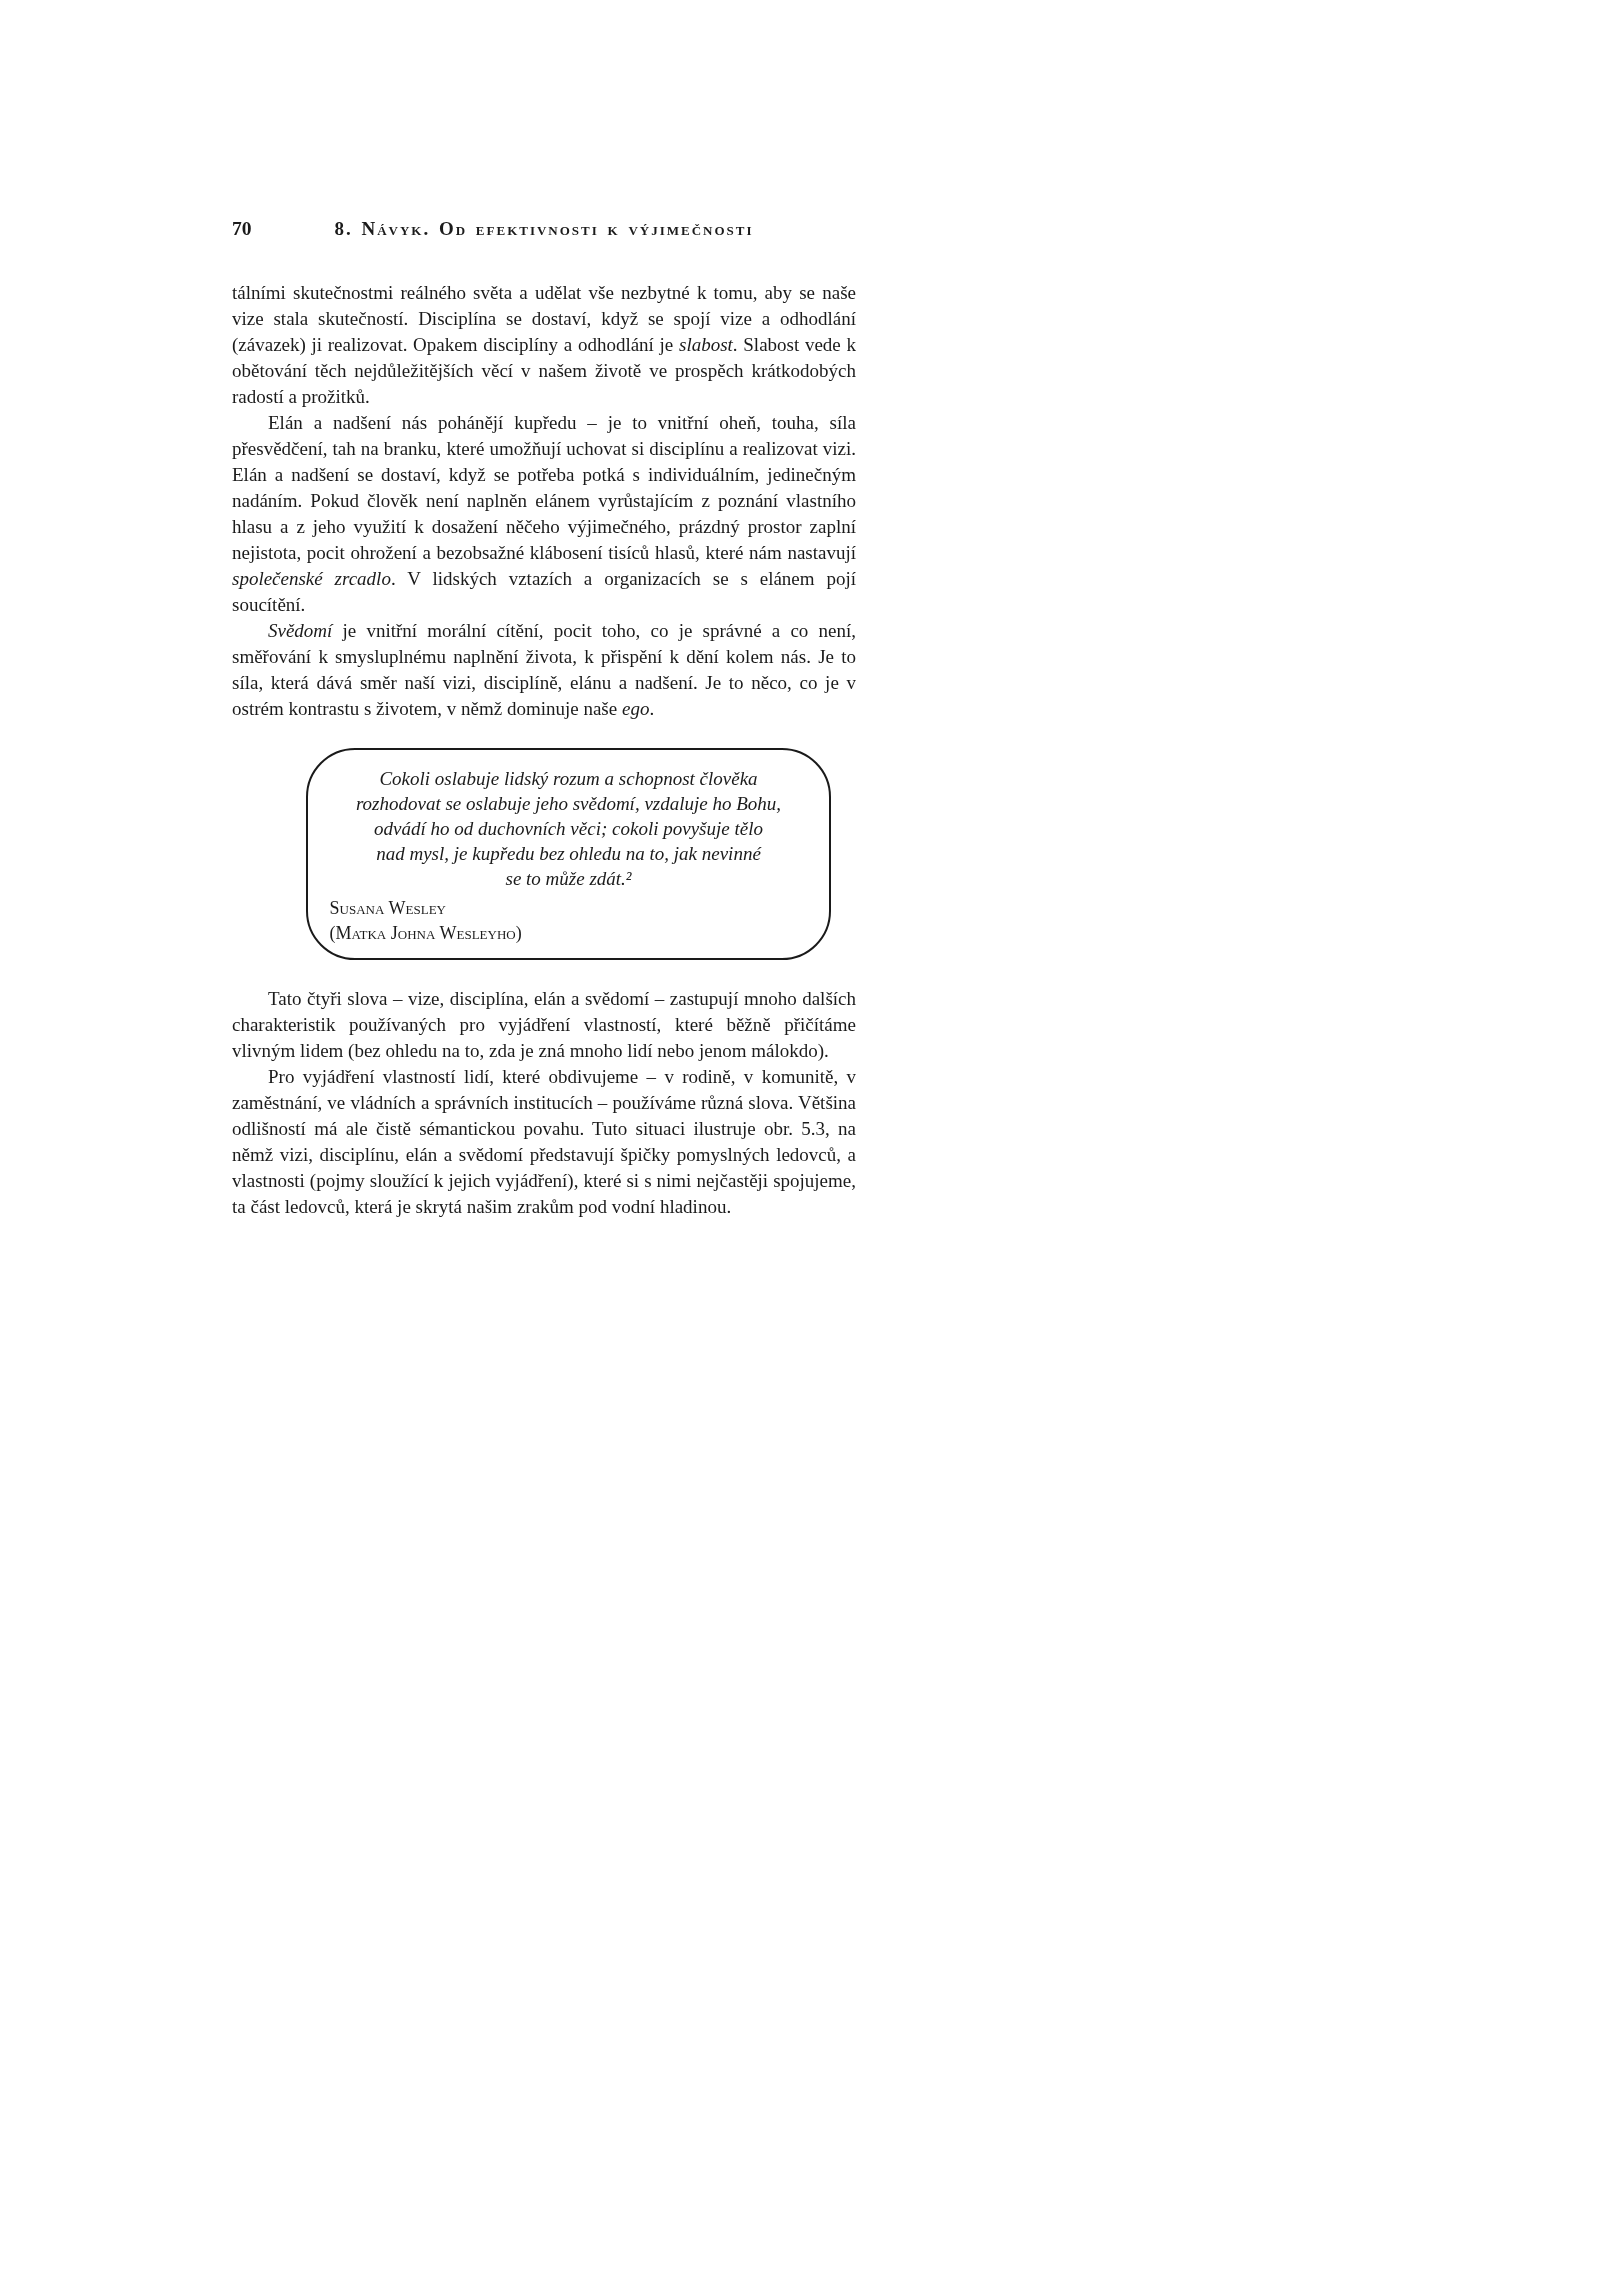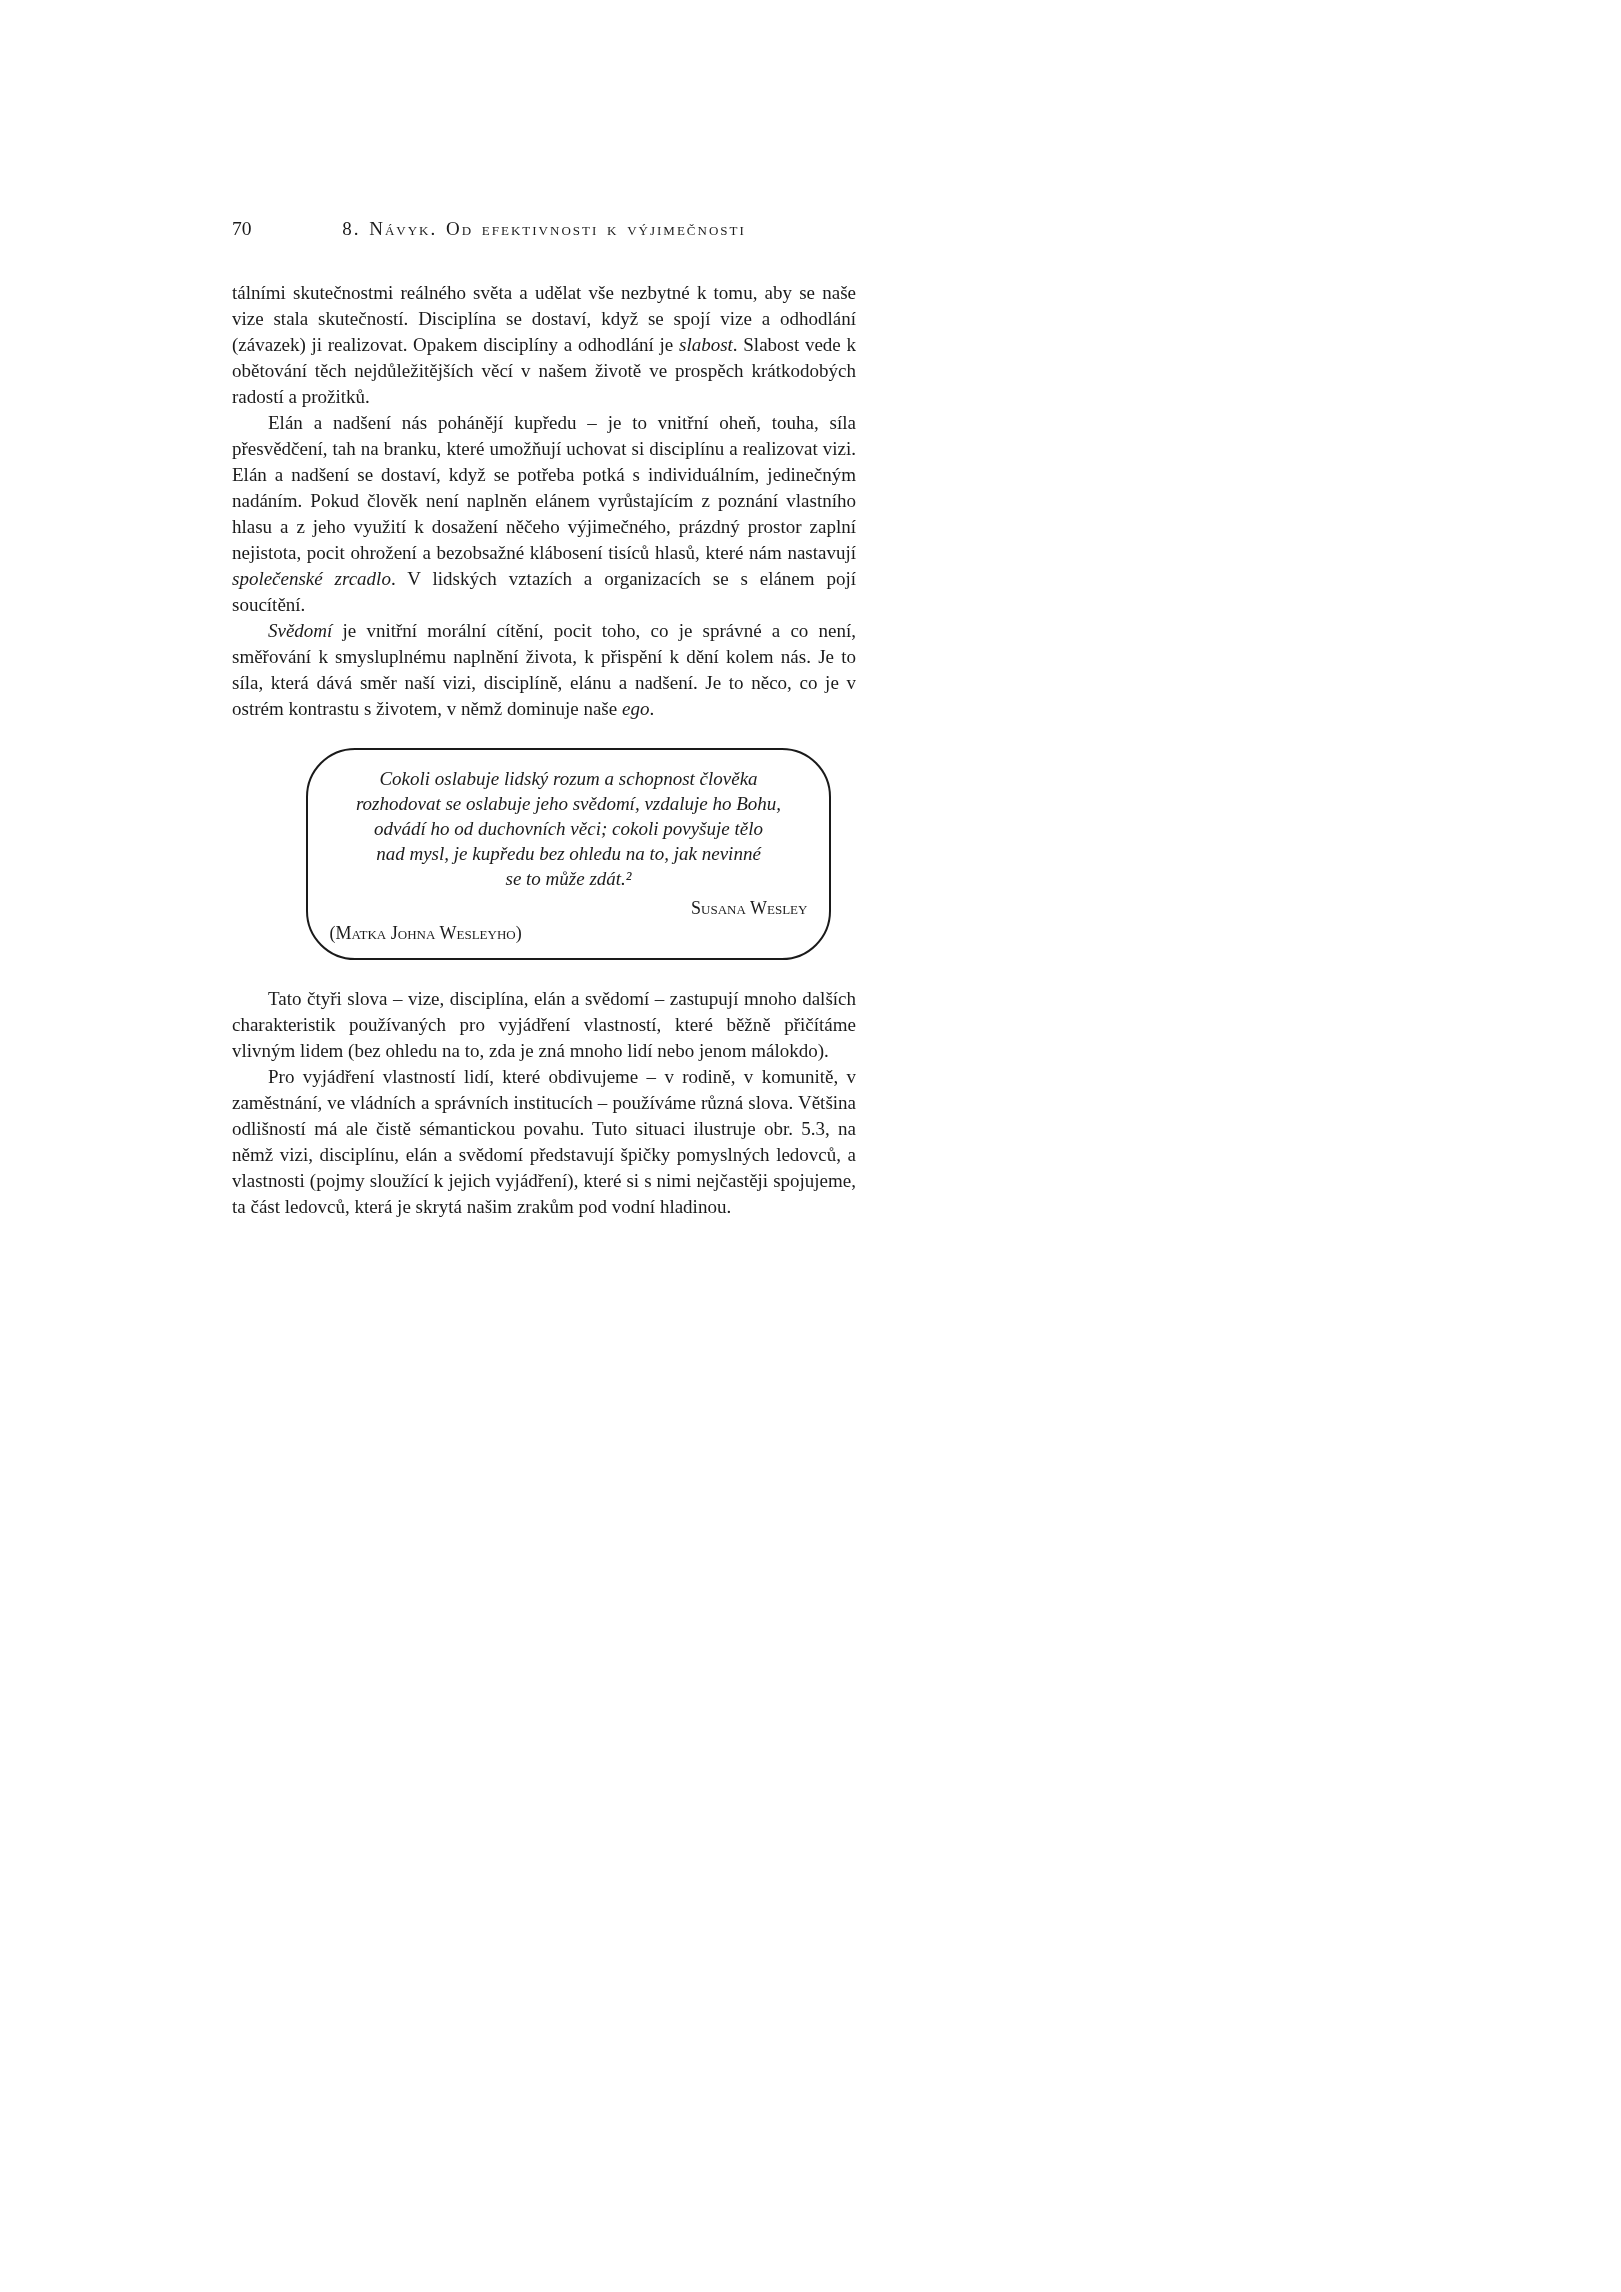--- a/index.html
+++ b/index.html
@@ -16,20 +16,21 @@
     background: #ffffff;
     color: #1b1b1b;
     font-family: "Liberation Serif", "DejaVu Serif", serif;
   }
   .header-row {
     position: absolute;
     top: 218px;
     left: 232px;
     width: 624px;
     height: 27.4px;
+    font-weight: bold;
   }
   .page-number {
     position: absolute;
     left: 0;
     top: 0;
     font-size: 19.6px;
   }
   .running-title {
     text-align: center;
     font-variant: small-caps;
@@ -70,21 +71,21 @@
     font-style: italic;
     font-size: 19px;
     line-height: 25px;
     text-align: center;
   }
   .quote-author {
     margin-top: 4.9px;
     font-variant: small-caps;
     font-size: 18px;
     line-height: 24.5px;
-    text-align: right;
+    text-align: left;
   }
   .quote-author-note {
     font-variant: small-caps;
     font-size: 18px;
     line-height: 24.5px;
     text-align: left;
   }
 </style>
 </head>
 <body>

